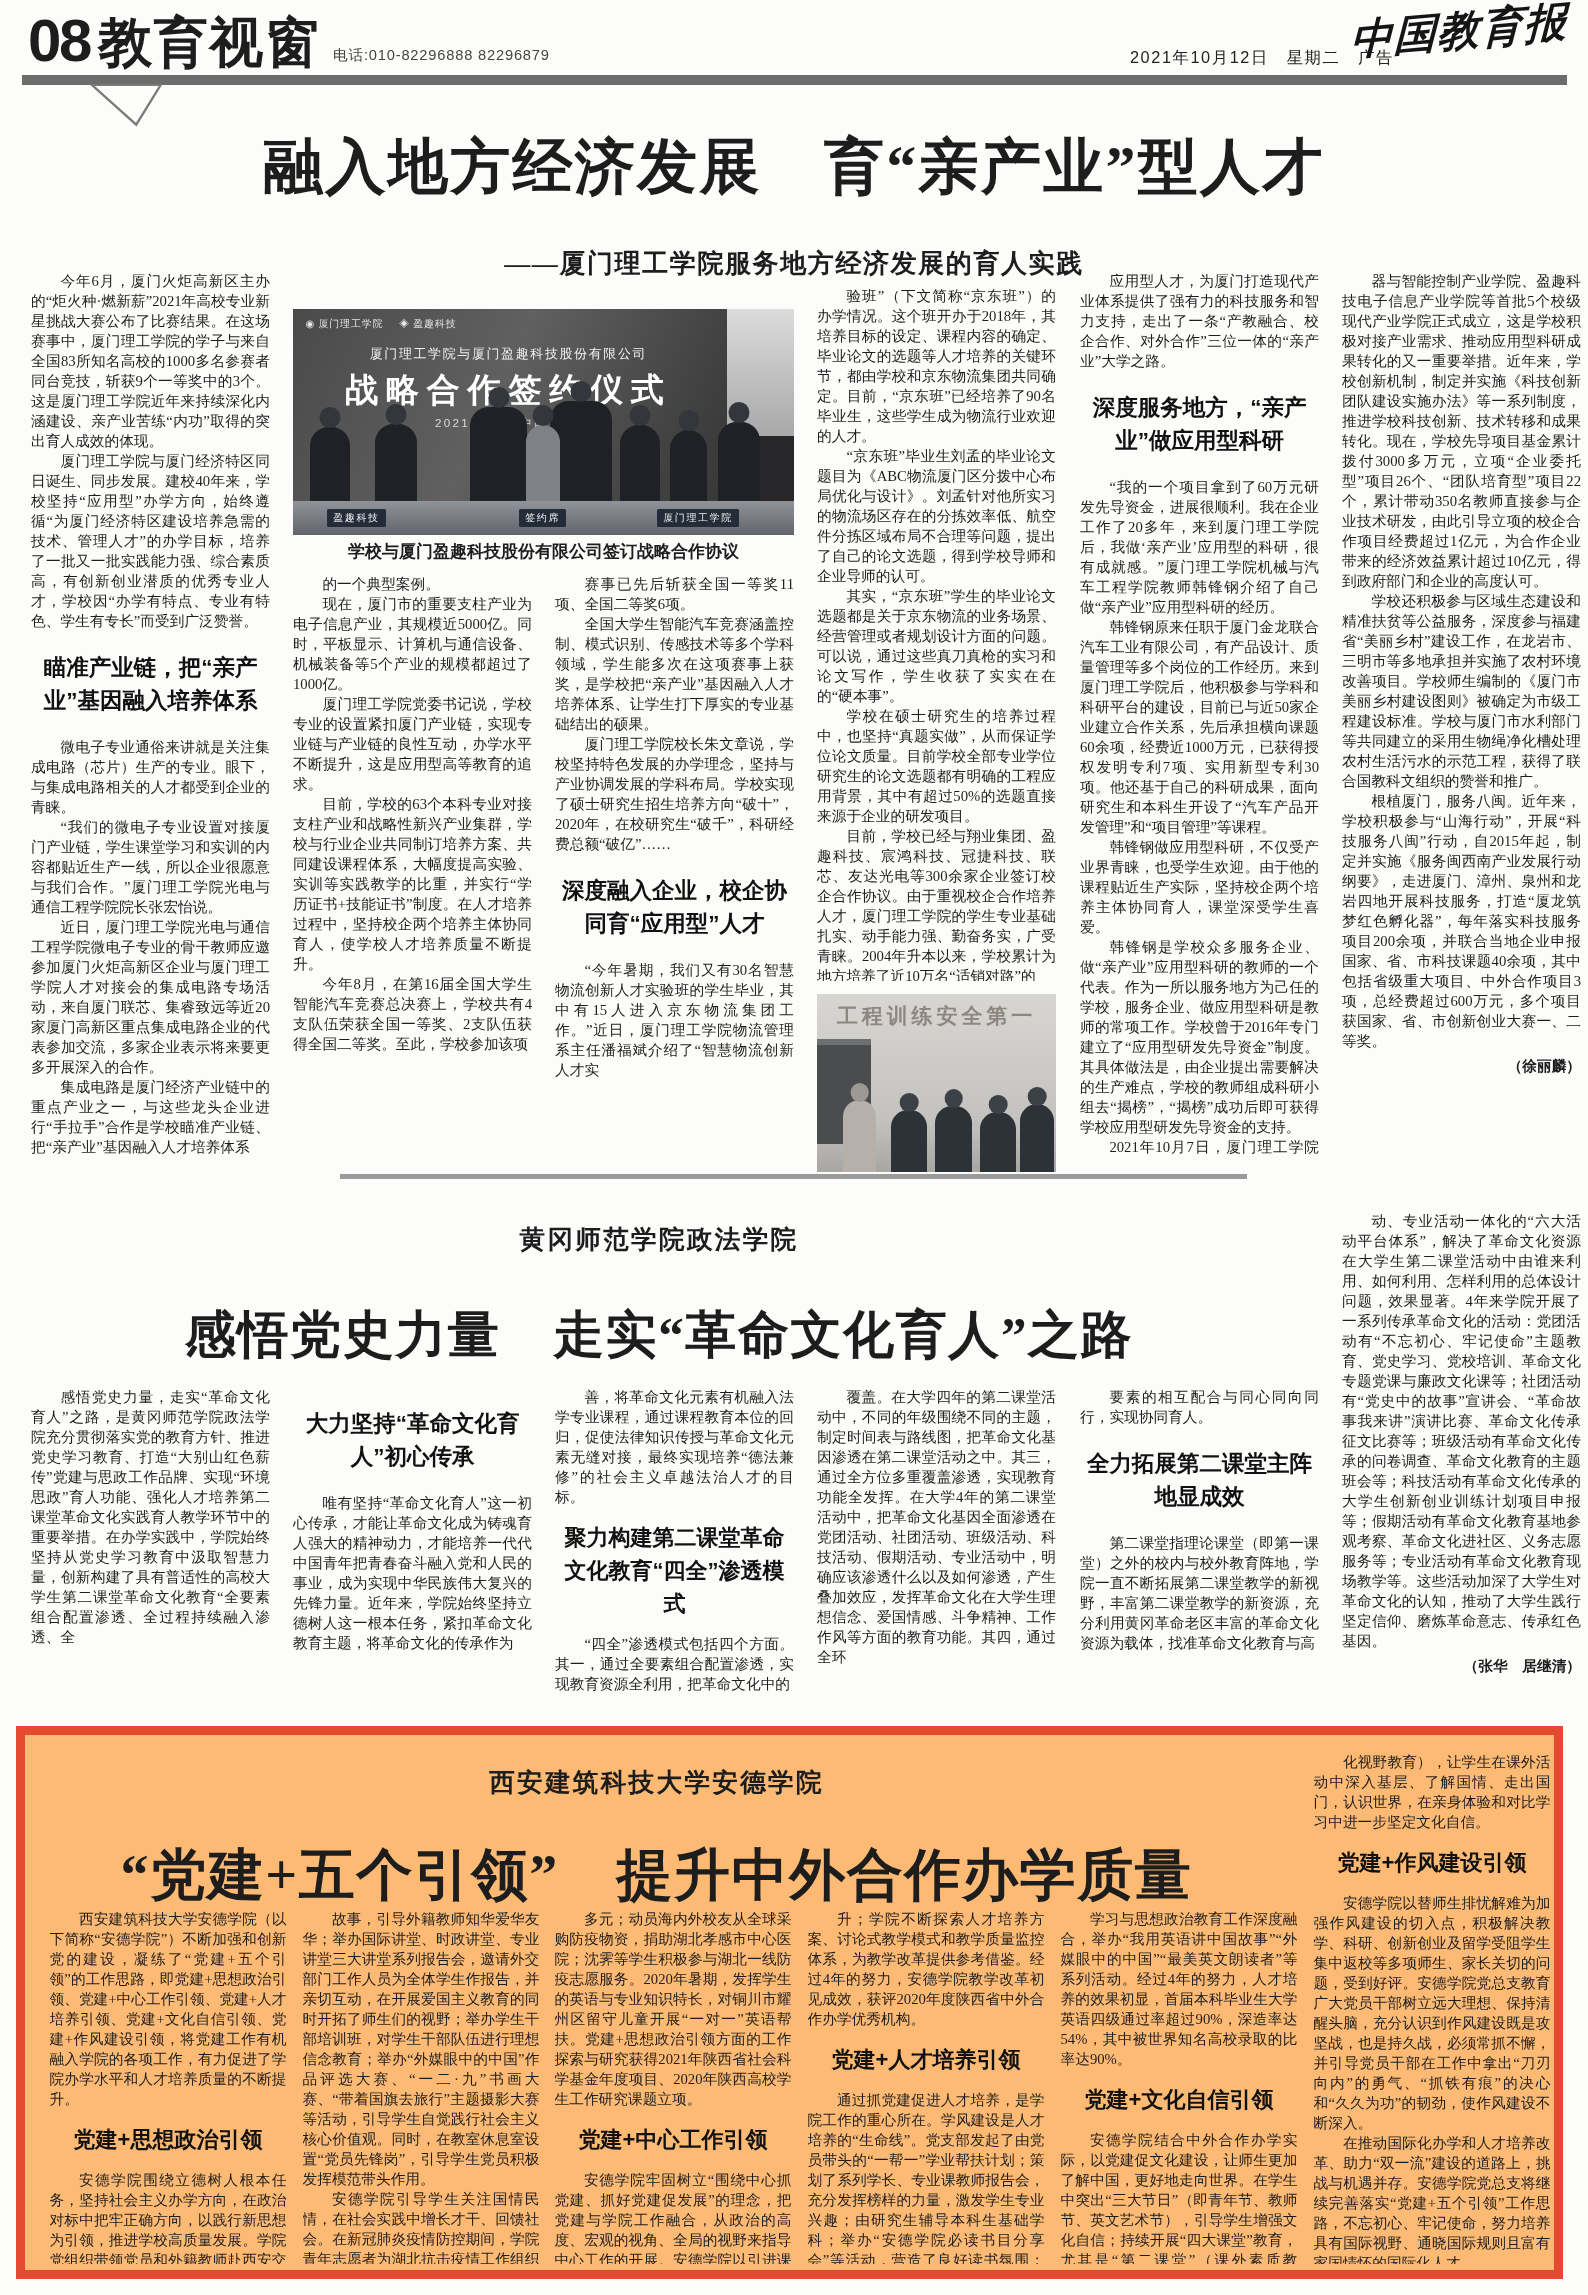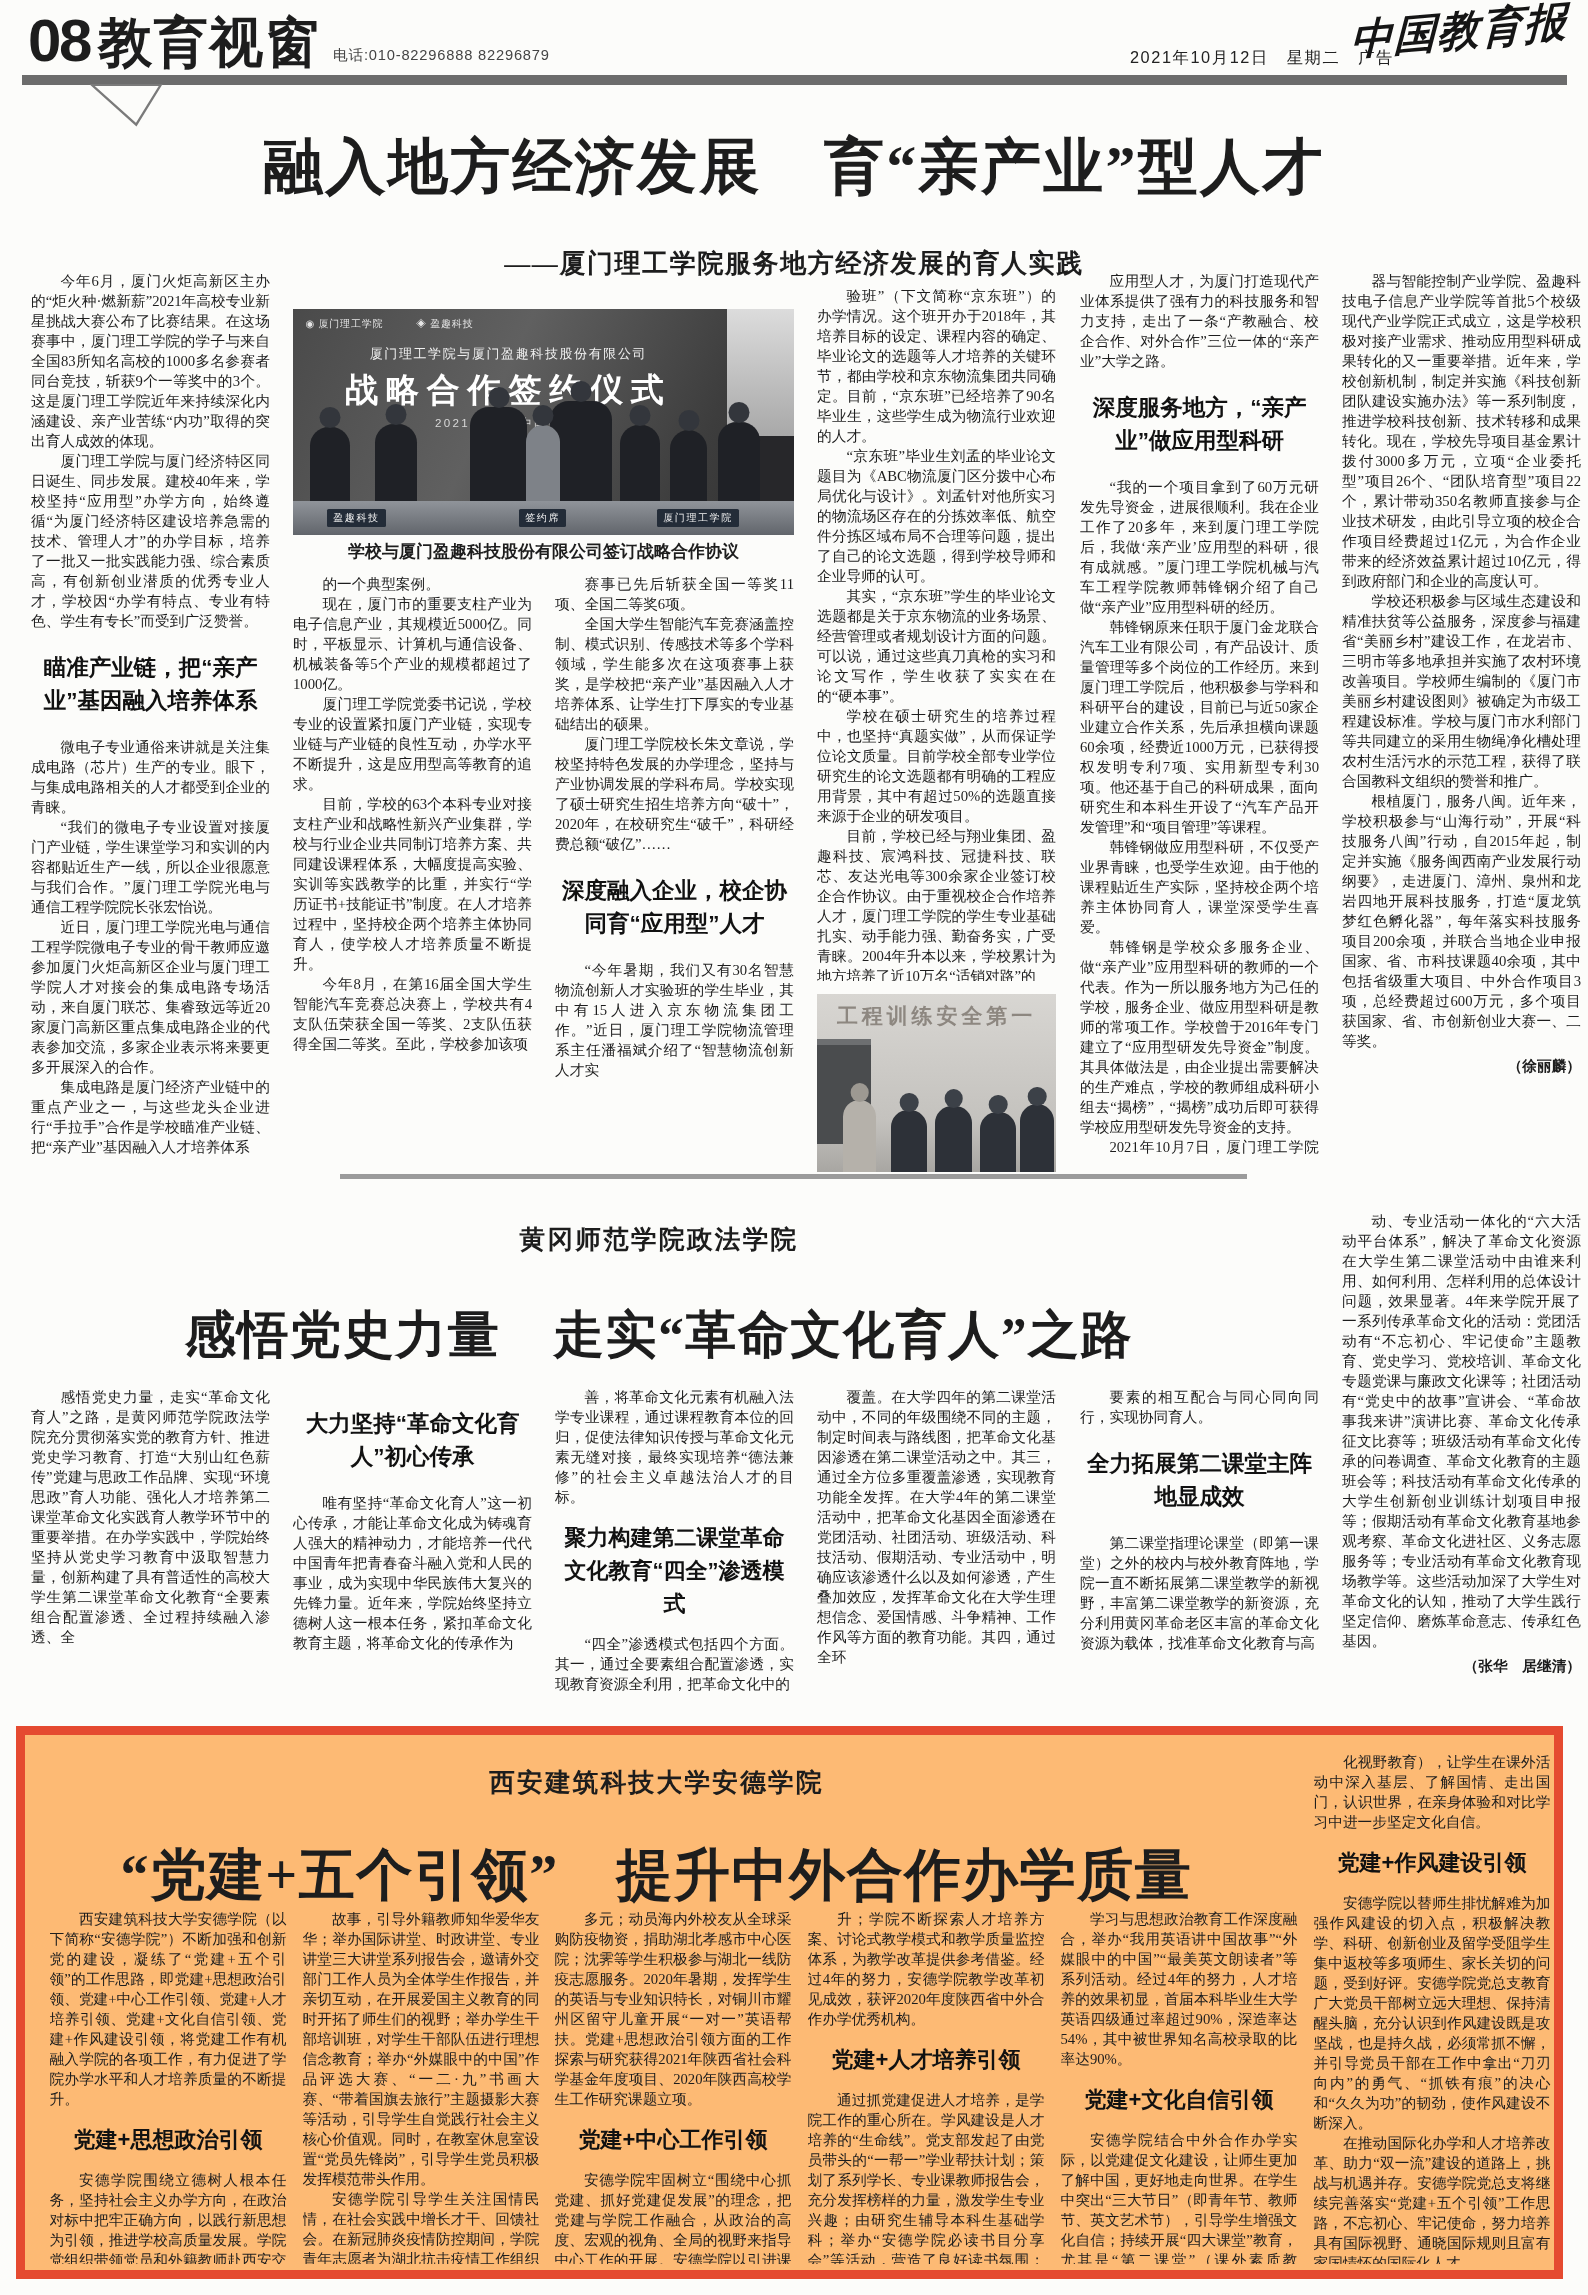--- a/index.html
+++ b/index.html
@@ -100,21 +100,21 @@
   </svg>
 
   <h1 class="a1-headline">融入地方经济发展　育“亲产业”型人才</h1>
   <h2 class="a1-subtitle">——厦门理工学院服务地方经济发展的育人实践</h2>
 
   <div class="photo1">
     <div class="ph1-wall"></div>
     <div class="ph1-lectern"></div>
     <div class="ph1-logos">
       <span>◉ 厦门理工学院</span>
-      <span style="margin-left:29px">◈ 盈趣科技</span>
+      <span style="margin-left:12px">◈ 盈趣科技</span>
     </div>
     <div class="ph1-brand">厦门理工学院与厦门盈趣科技股份有限公司</div>
     <div class="ph1-title">战略合作签约仪式</div>
     <div class="ph1-date">2021.3.11　中国·厦门</div>
     <div class="person" style="left:17px;top:118px;width:40px;height:74px;"></div>
     <div class="person" style="left:82px;top:115px;width:42px;height:78px;"></div>
     <div class="person" style="left:177px;top:98px;width:57px;height:95px;"></div>
     <div class="person" style="left:257px;top:92px;width:62px;height:101px;"></div>
     <div class="person light" style="left:233px;top:116px;width:34px;height:76px;"></div>
     <div class="person" style="left:327px;top:116px;width:40px;height:76px;"></div>

